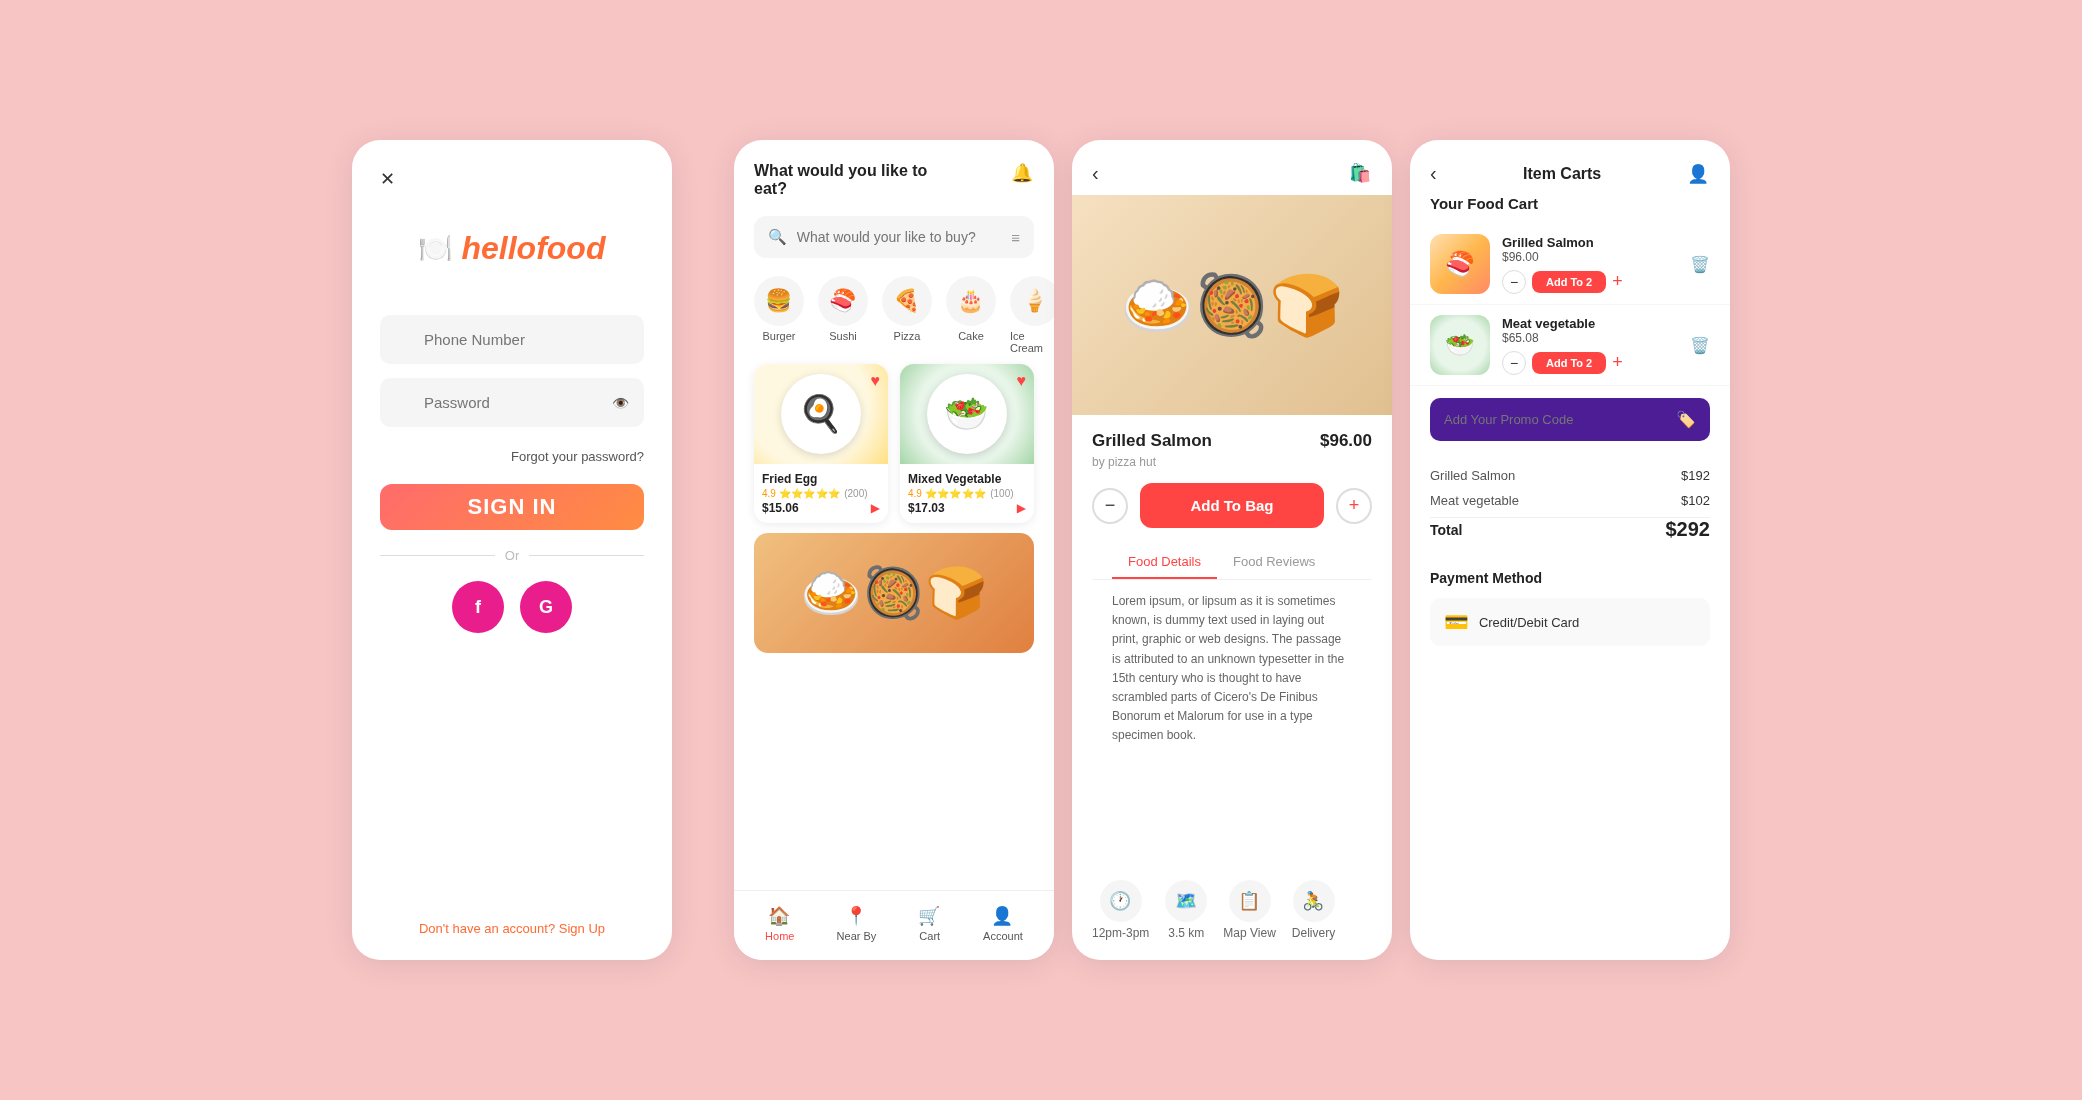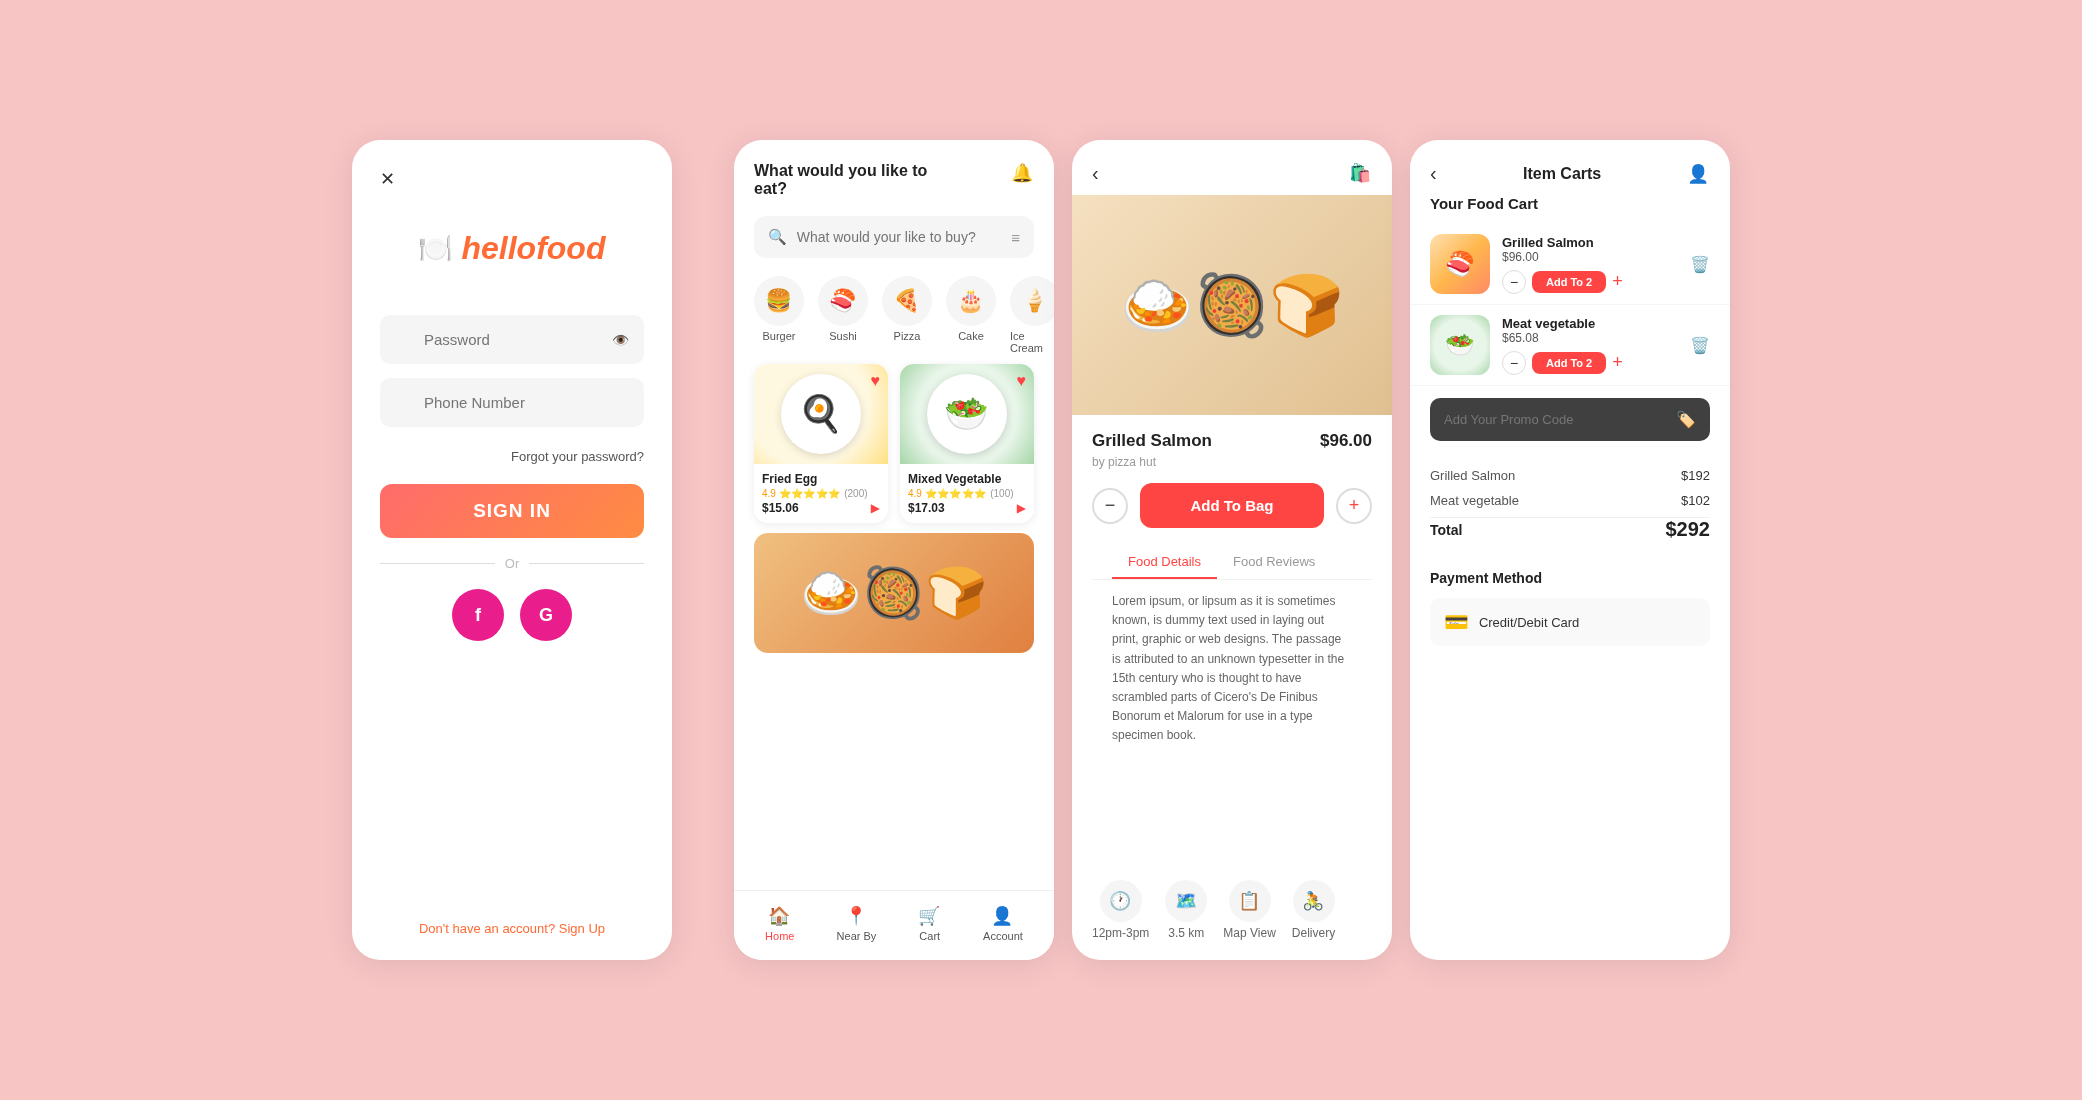--- a/index.html
+++ b/index.html
@@ -94,26 +94,26 @@
     }
     .forgot-password {
       text-align: right;
       color: #555;
       font-size: 13px;
       margin-bottom: 20px;
       margin-top: 8px;
     }
     .signin-btn {
       width: 100%;
-      padding: 16px;
+      padding: 10px;
       background: linear-gradient(135deg, #ff6b6b, #ff8c42);
       border: none;
       border-radius: 12px;
       color: #fff;
-      font-size: 19px;
+      font-size: 22px;
       font-weight: 700;
       letter-spacing: 1px;
       cursor: pointer;
       margin-bottom: 18px;
     }
     .or-divider {
       display: flex;
       align-items: center;
       gap: 10px;
       color: #bbb;
@@ -578,21 +578,21 @@
     .cart-delete {
       color: #aaa;
       font-size: 16px;
       cursor: pointer;
       margin-left: auto;
     }
     .promo-input-row {
       display: flex;
       align-items: center;
       margin: 12px 20px;
-      background: #404040;
+      background: #4c1d95;
       border-radius: 10px;
       padding: 12px 14px;
     }
     .promo-input {
       flex: 1;
       border: none;
       background: transparent;
       outline: none;
       font-size: 13px;
       color: #bbb;
@@ -689,30 +689,30 @@
 
     <div class="login-logo">
       <span class="logo-icon">🍽️</span>
       <div class="logo-text">
         <span>hello</span><span>food</span>
       </div>
     </div>
 
     <div class="login-input-group">
       <div class="input-wrapper">
+        <span class="input-icon">📱</span>
+        <input class="login-input" type="tel" placeholder="Phone Number" style="">
+      </div>
+    </div>
+
+    <div class="login-input-group">
+      <div class="input-wrapper">
         <span class="input-icon">🔒</span>
         <input class="login-input" type="password" placeholder="Password" style="">
         <span class="input-icon-right">👁️</span>
-      </div>
-    </div>
-
-    <div class="login-input-group">
-      <div class="input-wrapper">
-        <span class="input-icon">📱</span>
-        <input class="login-input" type="tel" placeholder="Phone Number" style="">
       </div>
     </div>
 
     <div class="forgot-password">Forgot your password?</div>
 
     <button class="signin-btn">SIGN IN</button>
 
     <div class="or-divider">
       <span>Or</span>
     </div>

